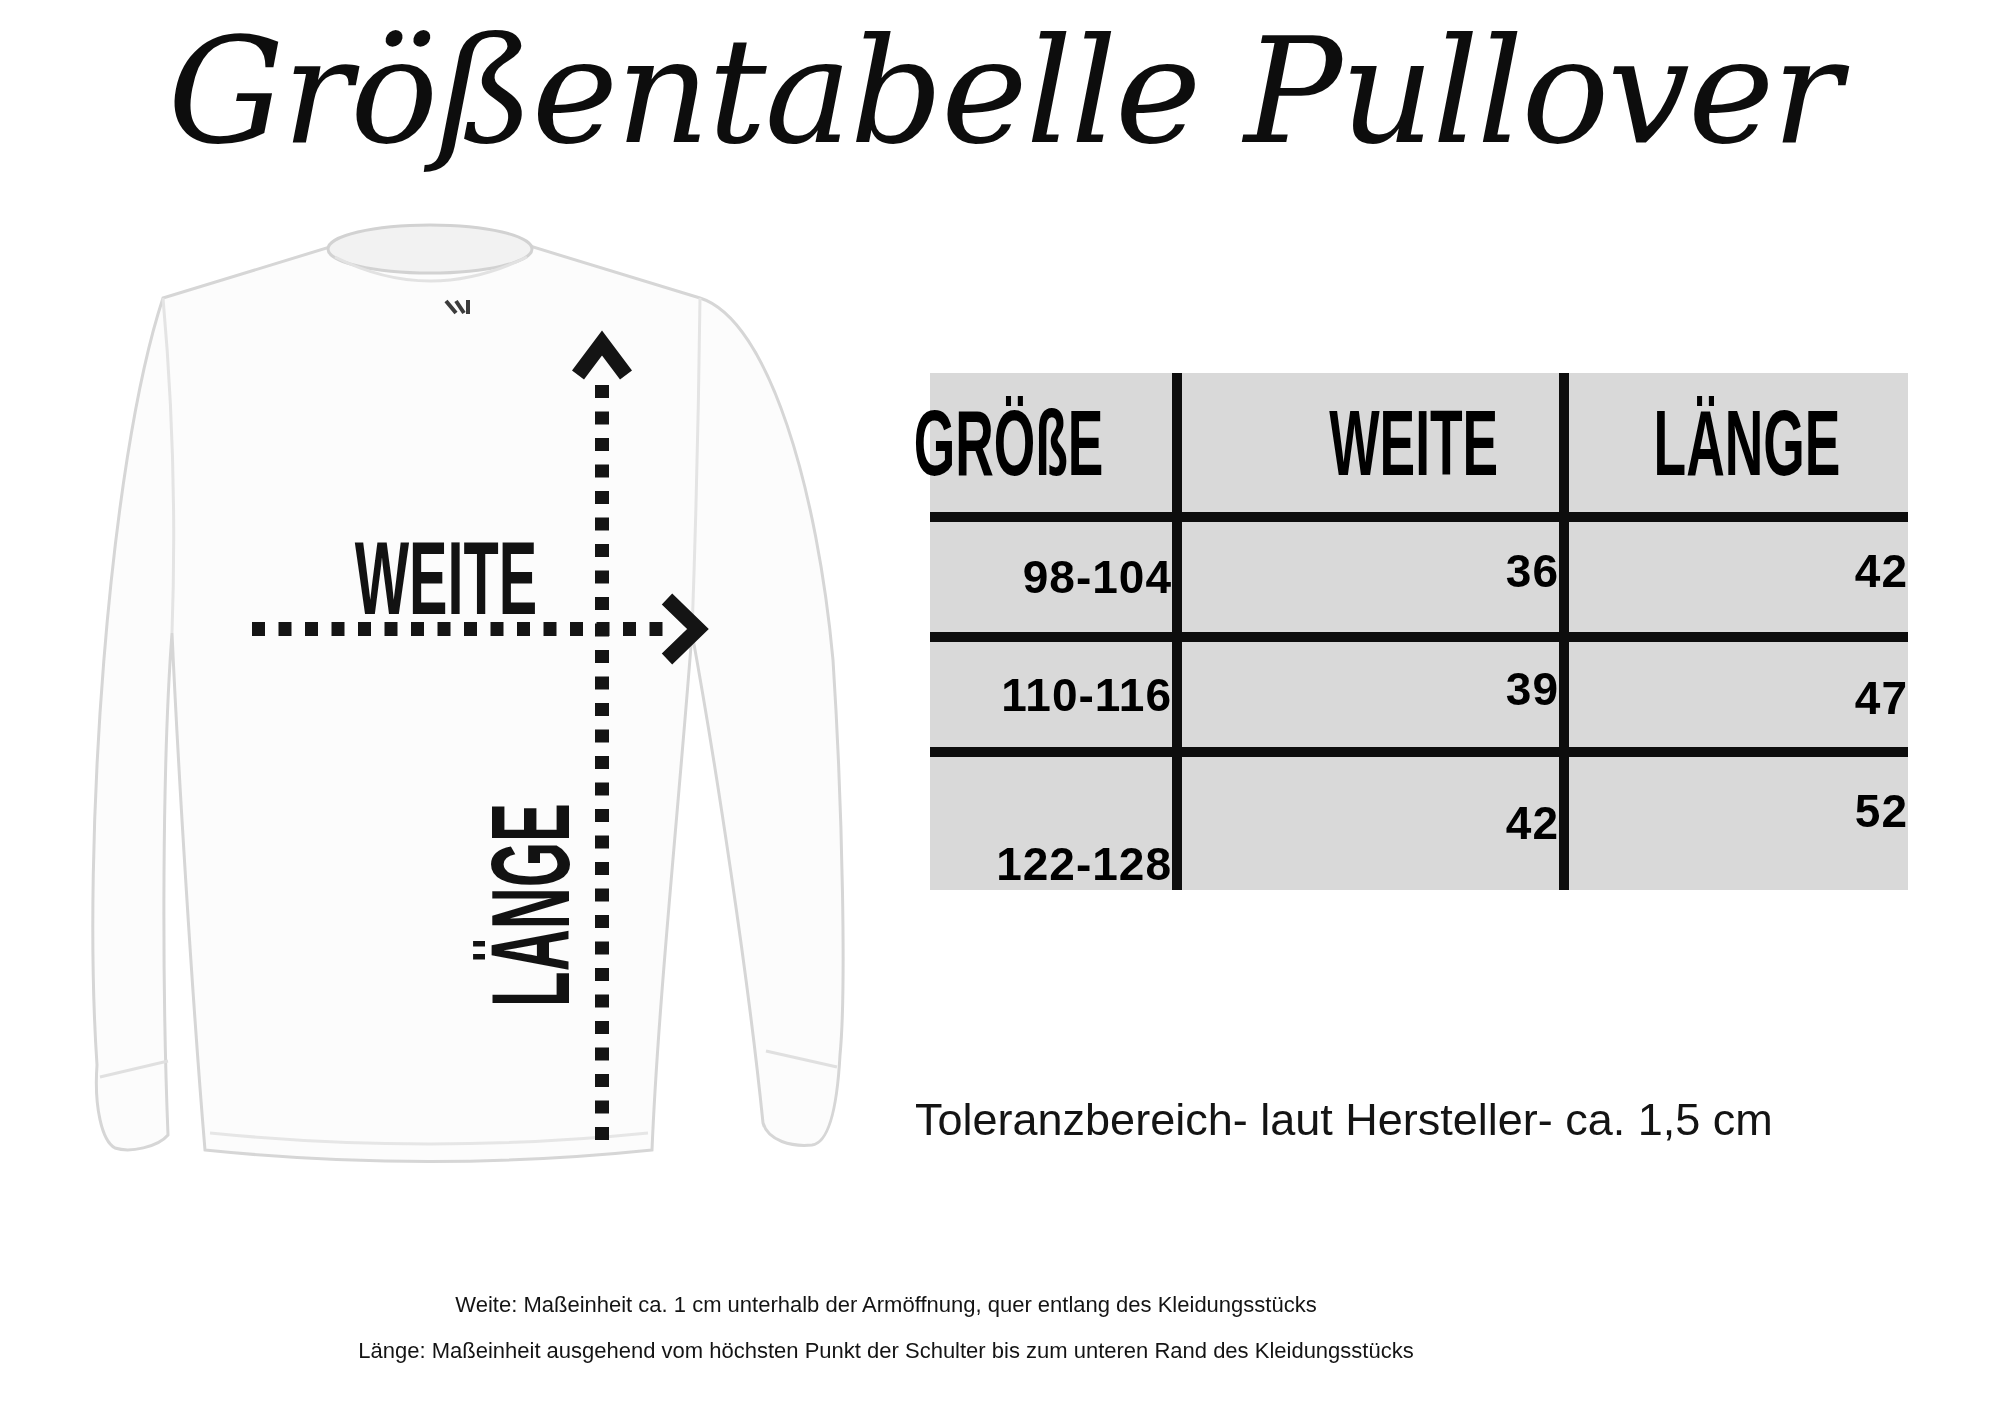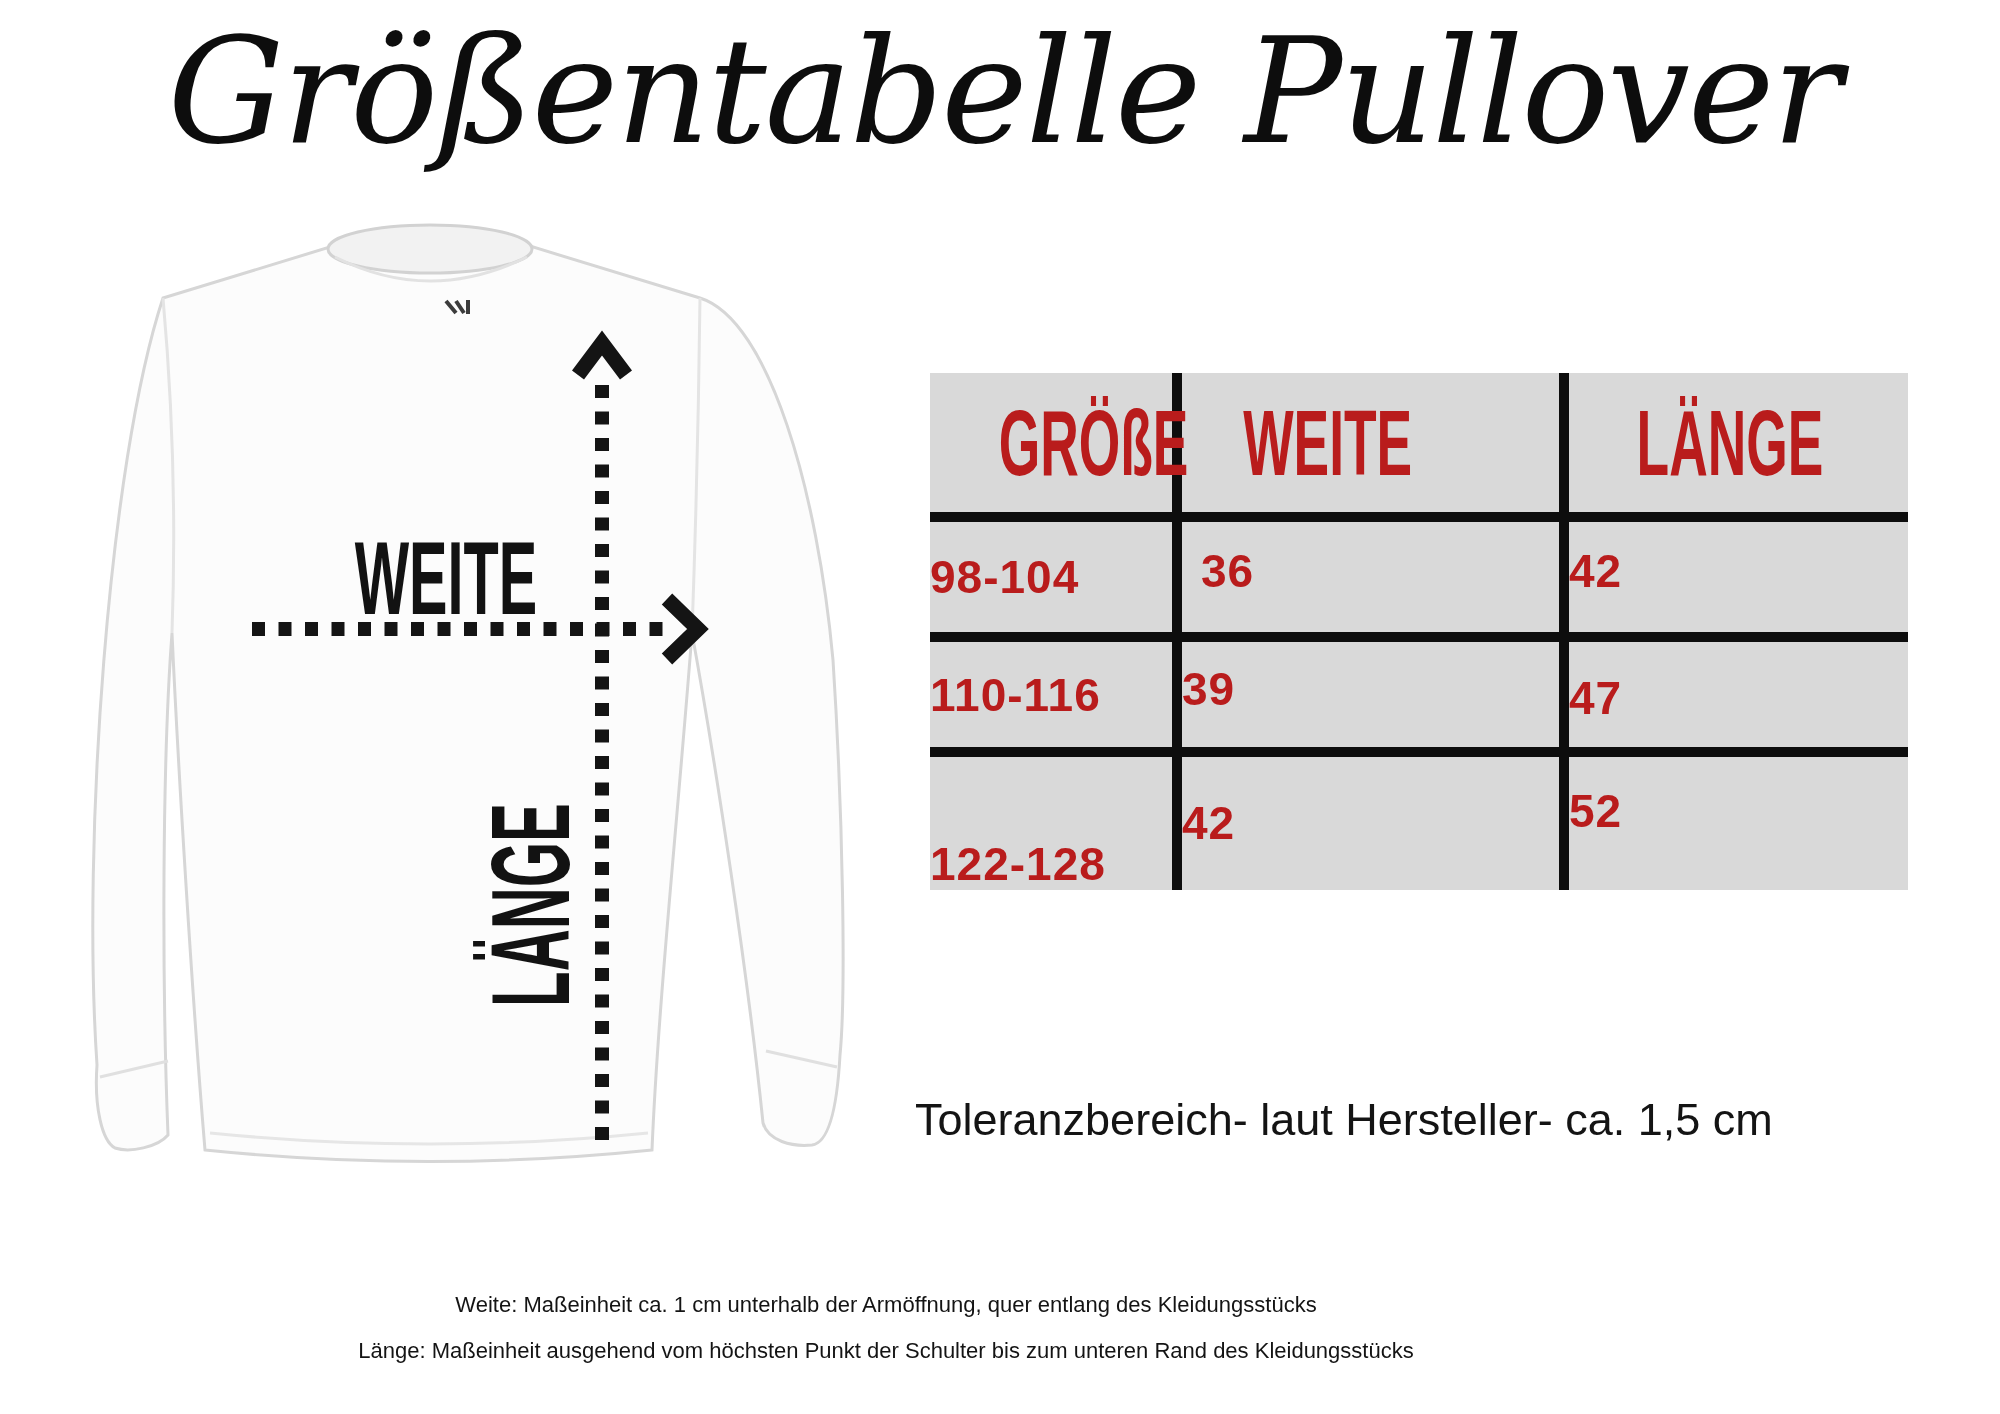--- a/index.html
+++ b/index.html
@@ -31,22 +31,22 @@
   .laenge-inner {
     transform:rotate(-90deg) scaleX(0.52); white-space:nowrap;
     font-weight:bold; font-size:112px; line-height:1;
   }
 
   
   .size-table { left:930px; top:373px; width:978px; height:517px; background:#d9d9d9; }
   .vline { position:absolute; top:0; height:517px; width:10px; background:#0d0d0d; }
   .hline { position:absolute; left:0; width:978px; height:10px; background:#0d0d0d; }
   .cell {
-    position:absolute; display:flex; align-items:center; justify-content:flex-start;
-    color:#b91c1c; white-space:nowrap;
+    position:absolute; display:flex; align-items:center; justify-content:flex-end;
+    color:#000000; white-space:nowrap;
   }
   .cell.header { font-weight:bold; font-size:92px; line-height:1; }
   .cell.header .cond { transform:scaleX(0.58); }
   .cell.value { font-weight:bold; font-size:46px; letter-spacing:1px; }
 
   
   .tolerance {
     left:915px; top:1094px; width:962px; text-align:left;
     font-size:45px; color:#141414; white-space:nowrap;
   }

